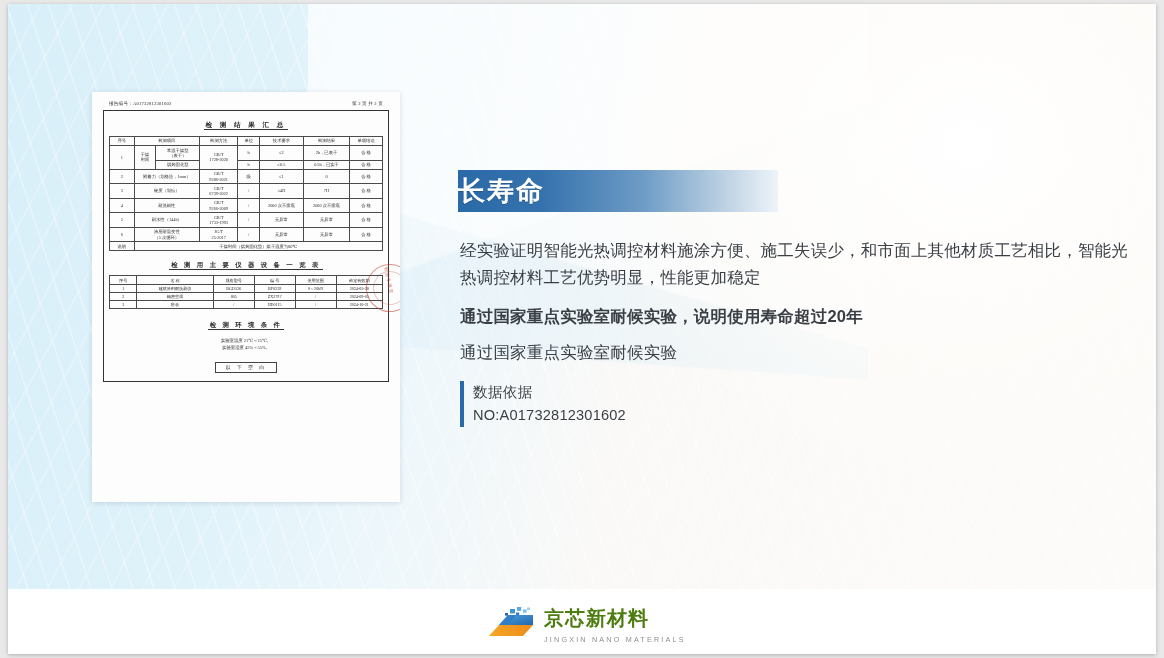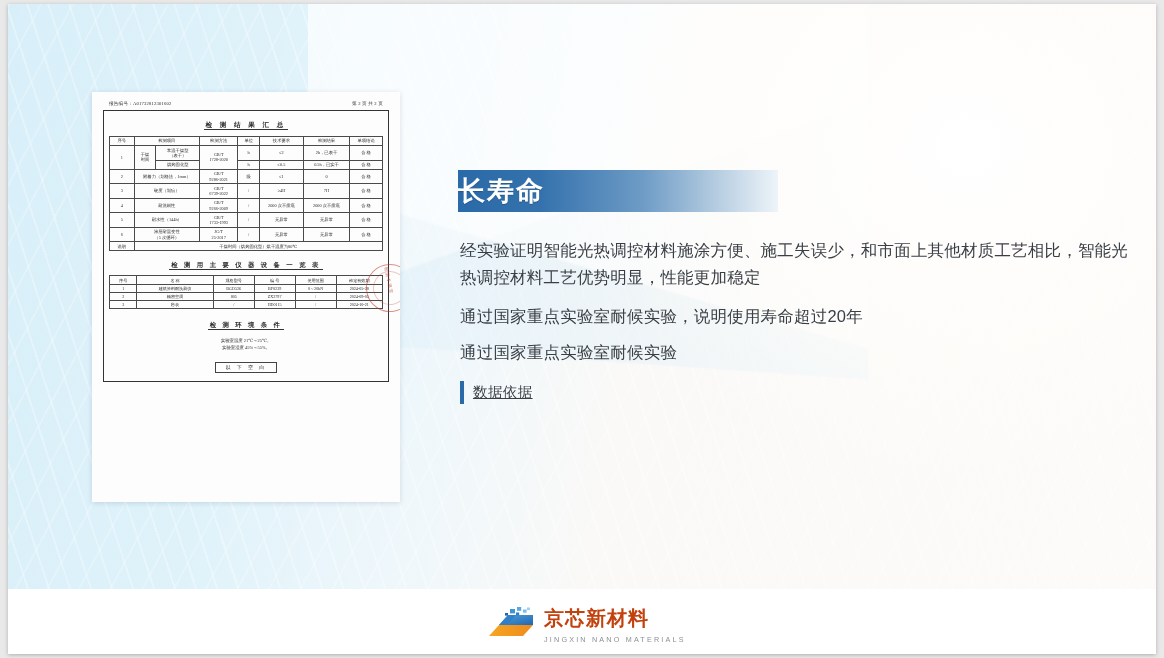--- a/index.html
+++ b/index.html
@@ -93,38 +93,38 @@
   }
   .title-banner .tb-text{
     color:#ffffff;font-size:27px;font-weight:bold;letter-spacing:2px;
     padding-left:0;line-height:1;
     text-shadow:0 1px 1px rgba(0,0,0,.18);
   }
   .para{
     position:absolute;color:#3a3f45;font-size:16.5px;line-height:1.62;letter-spacing:.2px;
   }
   .p1{left:2px;top:233px;width:672px;}
-  .p2{left:2px;top:299px;width:672px;}
+  .p2{left:2px;top:299px;width:672px;font-weight:bold;}
   .p3{left:2px;top:335px;width:672px;}
   .cite{
     position:absolute;left:2px;top:377px;width:480px;
     border-left:4px solid #2a6aa8;padding-left:9px;
     color:#3a3f45;font-size:14.6px;line-height:1.56;
   }
-  .cite .l1{letter-spacing:.3px;text-decoration:underline;}
+  .cite .l1{letter-spacing:.3px;}
   .cite .l2{letter-spacing:.2px;}
   .cite .l3{letter-spacing:.2px;}
   
   #logo{
     position:absolute;left:478px;top:600px;width:210px;height:44px;
     display:flex;align-items:center;
   }
   .logo-mark{position:relative;width:50px;height:40px;flex:0 0 50px;}
   .logo-text{margin-left:8px;}
-  .logo-cn{font-size:20px;font-weight:bold;color:#c2410c;letter-spacing:1px;line-height:1;}
+  .logo-cn{font-size:20px;font-weight:bold;color:#4d7c0f;letter-spacing:1px;line-height:1;}
   .logo-en{font-size:7.2px;color:#8a8f95;letter-spacing:2.2px;margin-top:8px;line-height:1;}
 </style>
 </head>
 <body>
 
 <div id="slide">
 
   <div class="bg-base"></div>
   <div class="bg-texture"></div>
   <div class="bg-towers"></div>
@@ -291,20 +291,21 @@
     <div class="title-banner">
       <div class="tb-text">长寿命</div>
     </div>
 
     <div class="para p1">经实验证明智能光热调控材料施涂方便、施工失误少，和市面上其他材质工艺相比，智能光热调控材料工艺优势明显，性能更加稳定</div>
     <div class="para p2">通过国家重点实验室耐候实验，说明使用寿命超过20年</div>
     <div class="para p3">通过国家重点实验室耐候实验</div>
 
     <div class="cite">
       <div class="l1">数据依据</div>
+      <div class="l3">NO:A01732812301602</div>
     </div>
   </div>
 
   <div id="logo">
     <div class="logo-mark">
       <svg width="50" height="40" viewBox="0 0 50 40">
         <defs>
           <linearGradient id="lgBlue" x1="0" y1="0" x2="1" y2="1">
             <stop offset="0%" stop-color="#4fa3dd"></stop>
             <stop offset="100%" stop-color="#2266b0"></stop>

